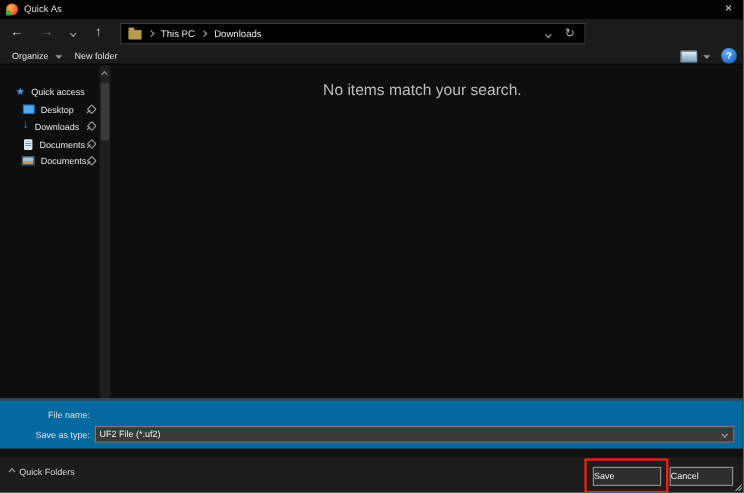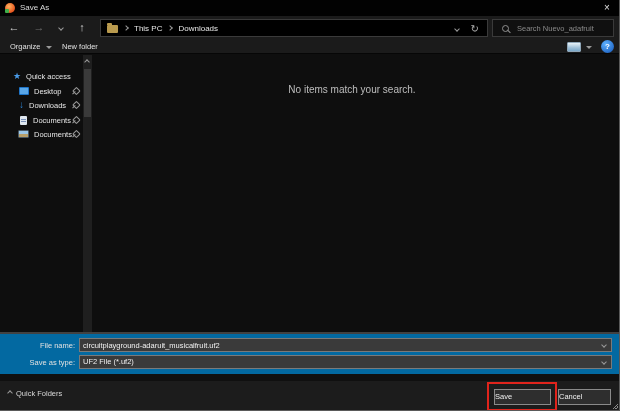--- a/index.html
+++ b/index.html
@@ -64,21 +64,21 @@
   .icon-desktop::after { content:''; position:absolute; inset:1px; background:#5aa7e8; }
   .dl-arrow { color:#2f86d6; font-size:10px; font-weight:bold; line-height:8px; }
   .icon-doc { width:7px; height:9px; background:#dfe7ef; border-radius:1px; position:relative; }
   .icon-doc::after { content:''; position:absolute; left:1px; right:1px; top:2px; height:5px;
     background:repeating-linear-gradient(#dfe7ef, #dfe7ef 1px, #7a90b8 1px, #7a90b8 2px); }
   .icon-pic { width:11px; height:8px; border-radius:1px; border:1px solid #4a5a66;
     background:linear-gradient(180deg,#9cc7e8 55%, #b9a06a 55%); }
   .scrollbar { position:absolute; left:83px; top:0; width:9px; height:277px; background:#1f1f1f; }
   .sb-up { position:absolute; left:2px; top:5px; }
   .sb-thumb { position:absolute; left:1px; top:14px; width:7px; height:48px; background:#3a3a3a; }
-  .empty-msg { position:absolute; left:92px; top:29px; width:520px; text-align:center; font-size:10px; color:#bdbdbd; }
+  .empty-msg { position:absolute; left:92px; top:12px; width:520px; text-align:center; font-size:13px; color:#bdbdbd; }
   
   .formpanel { position:absolute; left:0; top:332px; width:620px; height:42px; background:#0369a1; border-top:2px solid #424242; }
   .form-label { position:absolute; left:0; width:75px; text-align:right; font-size:7.5px; color:#e0e0e0; }
   .field { position:absolute; left:79px; width:533px; height:14px; background:#3a3a3a; border:1px solid #7a7a7a; }
   .field input { position:absolute; left:0; top:0; width:100%; height:100%; background:transparent; border:none; outline:none;
     font-family:"Liberation Sans", sans-serif; font-size:7.5px; color:#f0f0f0; padding:0 14px 0 3px; }
   .field .value-text { position:absolute; left:3px; top:0; height:12px; line-height:12px; font-size:7.5px; color:#f0f0f0; }
   .field-chev { position:absolute; right:5px; top:4px; }
   
   .sep-strip { position:absolute; left:0; top:374px; width:620px; height:7px; background:#101010; }
@@ -94,44 +94,40 @@
   .grip { position:absolute; right:2px; bottom:2px; width:6px; height:6px;
     background:linear-gradient(135deg, transparent 55%, #8a8a8a 55%, #8a8a8a 65%, transparent 65%, transparent 75%, #8a8a8a 75%, #8a8a8a 85%, transparent 85%); }
 </style>
 </head>
 <body>
 
 <div class="window">
 
   <div class="titlebar">
     <span class="app-icon"></span>
-    <span class="win-title">Save As</span>
+    <span class="win-title">Quick As</span>
     <span class="close-btn">×</span>
   </div>
 
   <div class="navbar">
     <span class="nav-glyph" style="left:6px; color:#d0d0d0;">←</span>
     <span class="nav-glyph" style="left:31px; color:#6f6f6f;">→</span>
     <span class="chev down" style="position:absolute; left:59px; top:10px;"></span>
     <span class="nav-glyph" style="left:74px; color:#d0d0d0;">↑</span>
 
     <div class="addressbar">
       <span class="folder-ic"></span>
       <span class="chev right"></span>
       <span class="crumb">This PC</span>
       <span class="chev right"></span>
       <span class="crumb">Downloads</span>
       <span class="chev down addr-chev"></span>
       <span class="refresh">↻</span>
     </div>
 
-    <div class="searchbox">
-      <span class="magnifier"></span>
-      <input class="search-input" type="text" placeholder="Search Nuevo_adafruit" style="">
-    </div>
   </div>
 
   <div class="toolbar">
     <span class="tool-label" style="left:10px;text-align:center;">Organize</span>
     <span class="caret-down" style="left:46px; top:6px;"></span>
     <span class="tool-label" style="left:62px;">New folder</span>
     <span class="icon-view"></span>
     <span class="caret-down" style="left:586px; top:6px;"></span>
     <span class="icon-help">?</span>
   </div>
@@ -170,24 +166,20 @@
     <div class="scrollbar">
       <span class="chev up sb-up"></span>
       <span class="sb-thumb"></span>
     </div>
 
     <div class="empty-msg">No items match your search.</div>
   </div>
 
   <div class="formpanel">
     <span class="form-label" style="top:7px;">File name:</span>
-    <div class="field" style="top:4px;">
-      <input type="text" value="circuitplayground-adaruit_musicalfruit.uf2" style="">
-      <span class="chev down field-chev"></span>
-    </div>
 
     <span class="form-label" style="top:24px;">Save as type:</span>
     <div class="field" style="top:21px;">
       <span class="value-text">UF2 File (*.uf2)</span>
       <span class="chev down field-chev"></span>
     </div>
   </div>
 
   <div class="sep-strip"></div>
 

